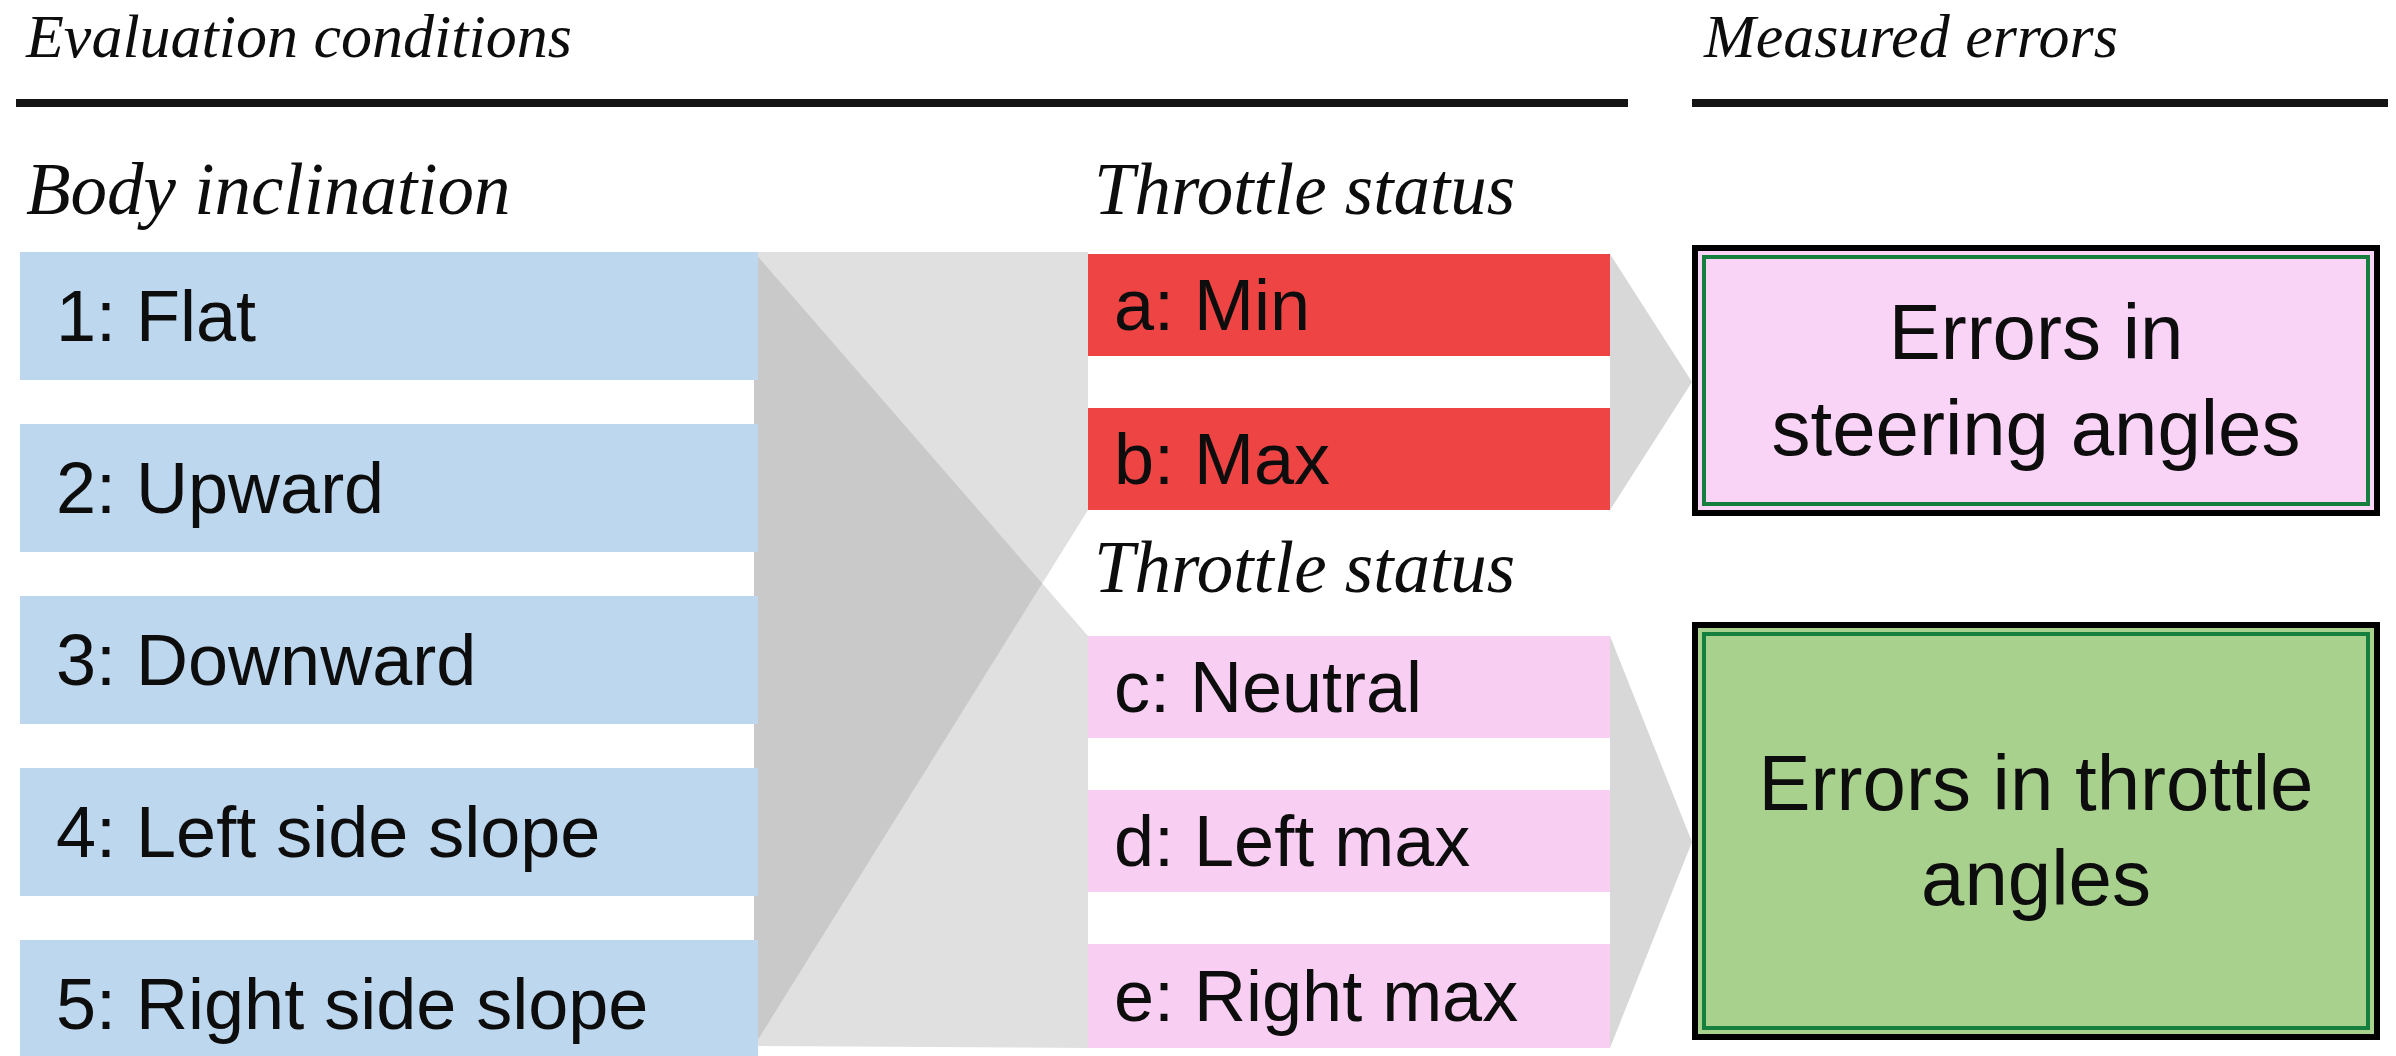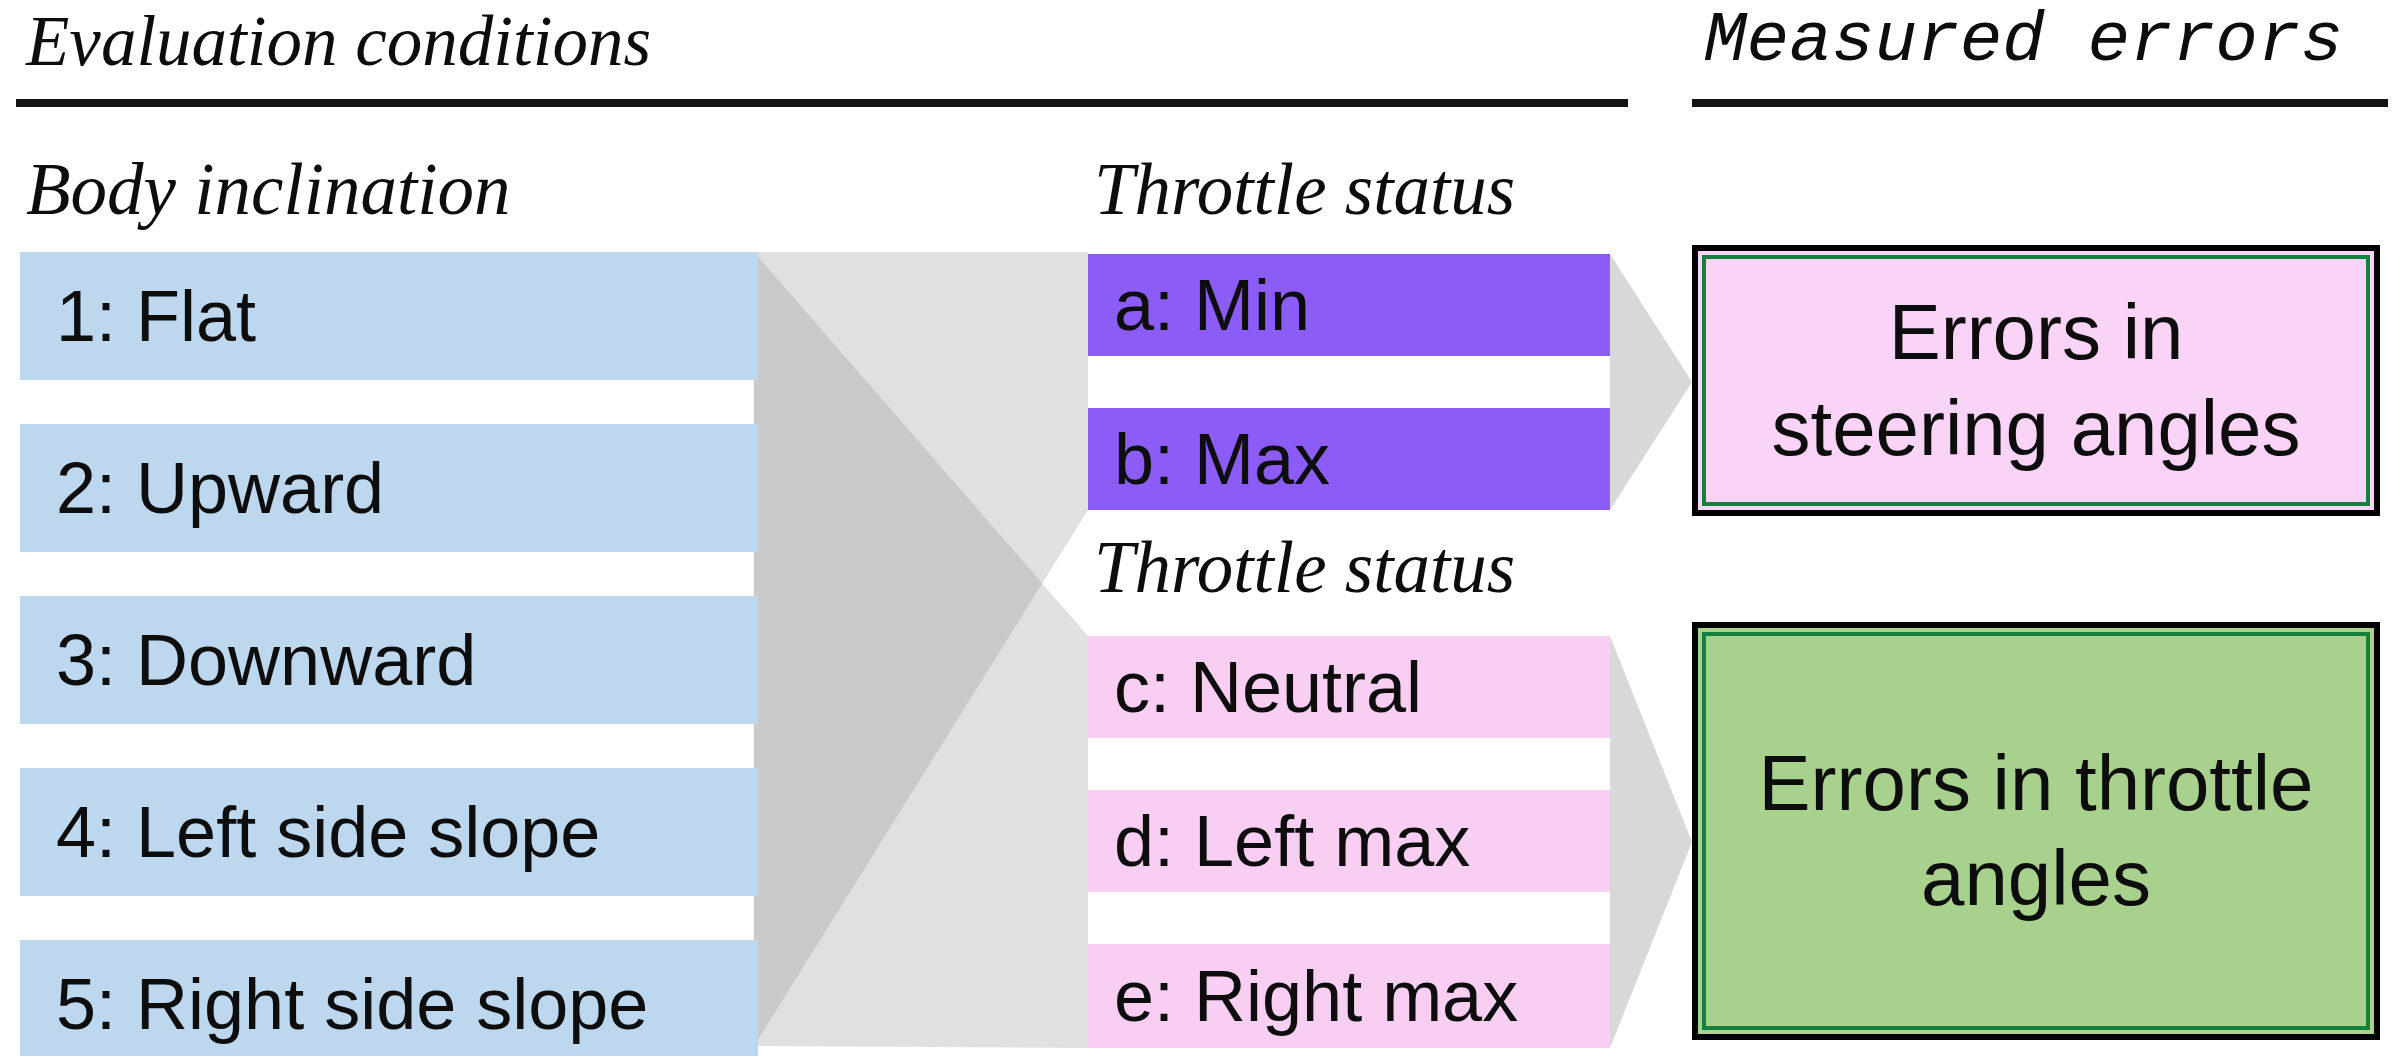--- a/index.html
+++ b/index.html
@@ -9,21 +9,21 @@
     background:#ffffff;
     overflow:hidden;
     font-family:"Liberation Sans", sans-serif;
     color:#0d0d0d;
   }
   #connector-layer{position:absolute;left:0;top:0;z-index:0;}
   .abs{position:absolute;z-index:1;}
   .section-title{
     font-family:"Liberation Serif", serif;
     font-style:italic;
-    font-size:71px;
+    font-size:62px;
     line-height:1.1;
     white-space:nowrap;
   }
   .rule{position:absolute;background:#141414;height:8px;z-index:1;}
   .col-header{
     font-family:"Liberation Serif", serif;
     font-style:italic;
     font-size:73px;
     line-height:1.1;
     white-space:nowrap;
@@ -31,21 +31,21 @@
   }
   .bar{
     position:absolute;
     display:flex;align-items:center;
     font-size:72px;
     white-space:nowrap;
     z-index:1;
   }
   .bar-blue{left:20px;width:738px;height:128px;background:#BDD7EE;padding-left:36px;box-sizing:border-box;}
   .bar-mid{left:1088px;width:522px;box-sizing:border-box;padding-left:26px;}
-  .bar-green{background:#8b5cf6;}
+  .bar-green{background:#ef4444;}
   .bar-pink{background:#F9CEF3;}
   .err-box{
     position:absolute;left:1692px;width:688px;
     border:6px solid #000000;
     box-sizing:border-box;
     z-index:1;
   }
   .err-box-inner{
     position:absolute;left:4px;top:4px;right:4px;bottom:4px;
     border:4px solid #15803d;
@@ -62,21 +62,21 @@
 <div id="canvas">
 
   <svg id="connector-layer" width="2396" height="1056" viewBox="0 0 2396 1056">
     <polygon points="754,252 1088,252 1088,510 754,1046" fill="#8c8c8c" opacity="0.27"></polygon>
     <polygon points="754,252 1088,636 1088,1048 754,1046" fill="#8c8c8c" opacity="0.27"></polygon>
     <polygon points="1610,254 1692,382 1610,510" fill="#d8d8d8"></polygon>
     <polygon points="1610,636 1692,842 1610,1048" fill="#d8d8d8"></polygon>
   </svg>
 
   <div class="abs section-title" style="left:26px;top:2px;">Evaluation conditions</div>
-  <div class="abs section-title" style="left:1704px;top:2px;font-family:Liberation Mono, monospace;">Measured errors</div>
+  <div class="abs section-title" style="left:1704px;top:2px;">Measured errors</div>
   <div class="rule" style="left:16px;top:99px;width:1612px;"></div>
   <div class="rule" style="left:1692px;top:99px;width:696px;"></div>
 
   <div class="abs col-header" style="left:26px;top:150px;">Body inclination</div>
   <div class="abs col-header" style="left:1094px;top:150px;">Throttle status</div>
   <div class="abs col-header" style="left:1094px;top:528px;">Throttle status</div>
 
   <div class="bar bar-blue" style="top:252px;">
     <span>1: Flat</span>
   </div>

